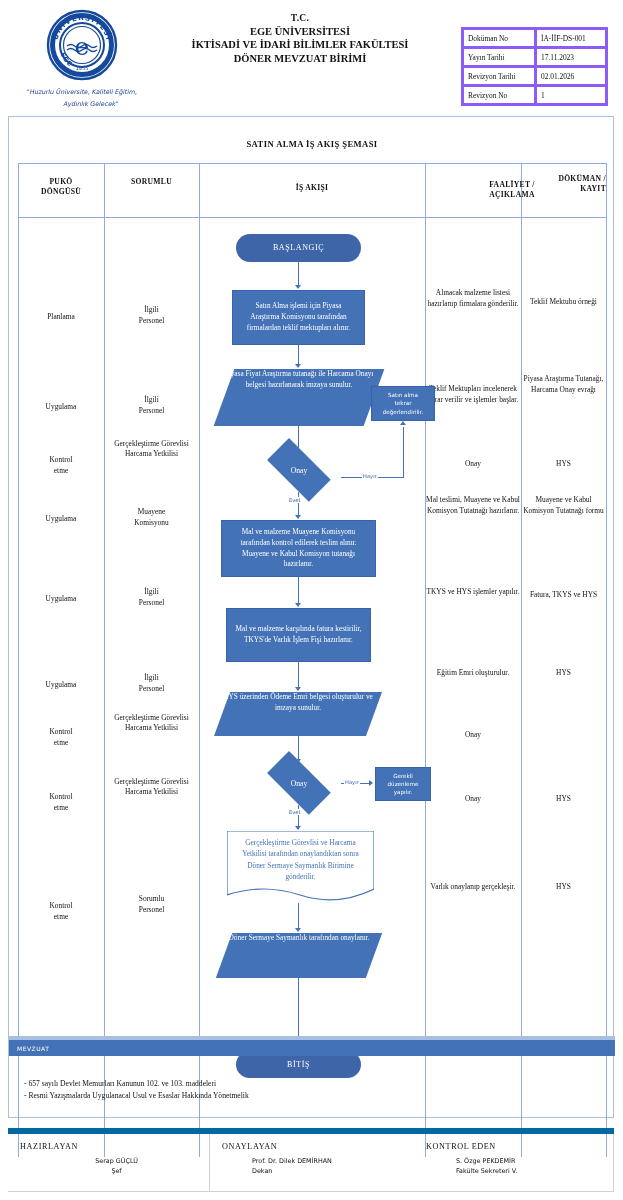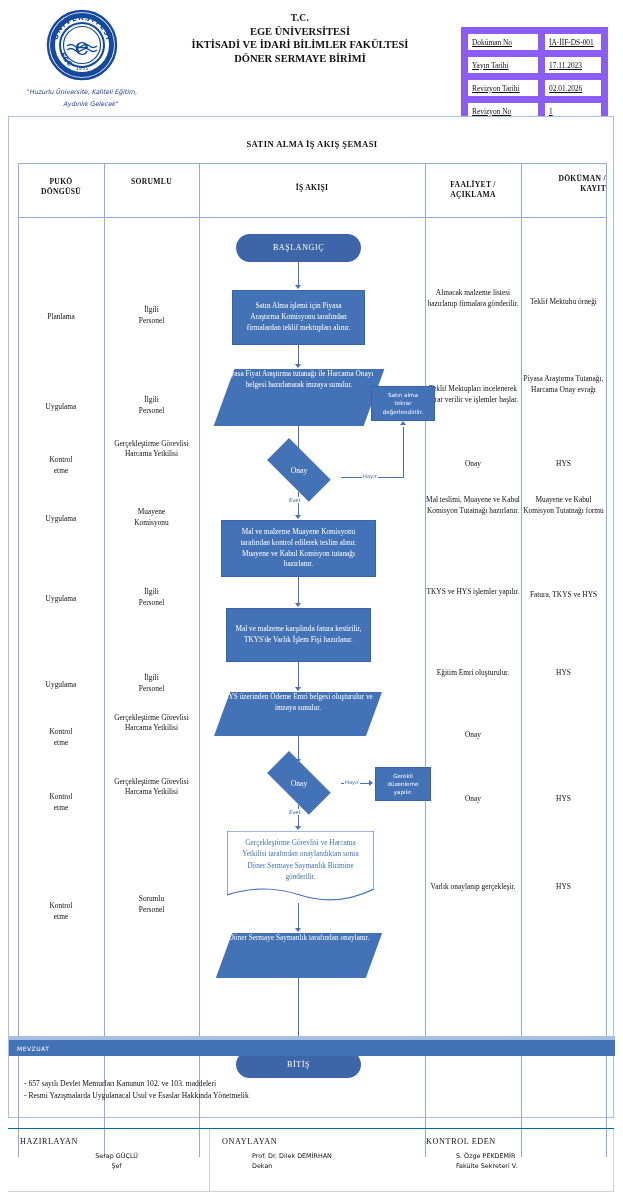--- a/index.html
+++ b/index.html
@@ -23,23 +23,22 @@
   }
   .title-block .t1{font-size:9.5px;letter-spacing:.3px;}
   .title-block .t2{font-size:10.5px;}
   .title-block .t3{font-size:10.5px;}
   .title-block .t4{font-size:10.5px;}
   .meta-table{
     position:absolute;left:461px;top:27px;width:147px;
     border-collapse:collapse;font-size:7.4px;
   }
   .meta-table td{
-    border:7px solid #8b5cf6;padding:2.5px 4px;height:11px;vertical-align:middle;
+    border:3px solid #8b5cf6;padding:2.5px 4px;height:11px;vertical-align:middle;
     white-space:nowrap;
-    text-decoration:underline;
   }
   .meta-table td.k{width:62px;}
   
   .frame{
     position:absolute;left:8px;top:116px;width:606px;height:1002px;
     border:1px solid #a9c0e4;box-sizing:border-box;background:#fff;
   }
   .sheet-title{
     position:absolute;left:0;top:22px;width:606px;text-align:center;
     font-size:8.6px;font-weight:bold;letter-spacing:.4px;
@@ -54,21 +53,21 @@
   .v4{left:416px;}
   .v5{left:512px;}
   .v6{left:597px;}
   .colhead{
     position:absolute;top:60px;text-align:center;font-size:7.6px;
     font-weight:bold;line-height:1.35;letter-spacing:.3px;
   }
   .ch1{left:9px;width:86px;}
   .ch2{left:95px;width:95px;}
   .ch3{left:190px;width:226px;top:66px;}
-  .ch4{left:416px;width:96px;top:63px;}
+  .ch4{left:416px;width:96px;top:63px;padding-left:39px;}
   .ch5{left:512px;width:85px;top:57px;text-align:right;}
   
   .cell{
     position:absolute;text-align:center;font-size:7.4px;line-height:1.45;
   }
   .cell.puko{left:9px;width:86px;}
   .cell.sor{left:95px;width:95px;}
   .cell.faal{left:416px;width:96px;}
   .cell.dok{left:512px;width:85px;}
   
@@ -144,21 +143,21 @@
   .mevzuat-bar-shadow{
     position:absolute;left:9px;top:1036px;width:606px;height:4px;background:#a8bfe2;
   }
   .mevzuat-body{
     position:absolute;left:8px;top:1056px;width:606px;height:62px;
     box-sizing:border-box;padding:22px 0 0 16px;font-size:7.6px;line-height:1.55;
   }
   
   .sig{
     position:absolute;left:8px;top:1128px;width:606px;height:64px;
-    box-sizing:border-box;border-top:1px solid #0369a1;border-bottom:1px solid #d2d2d2;
+    box-sizing:border-box;border-top:6px solid #0369a1;border-bottom:1px solid #d2d2d2;
     display:flex;
   }
   .sig-col{position:relative;box-sizing:border-box;padding:8px 6px 0 12px;}
   .sig-col.c1{width:202px;border-right:1px solid #d2d2d2;}
   .sig-col.c2{width:200px;border-right:1px solid #d2d2d2;}
   .sig-col.c3{width:204px;}
   .sig-role{font-size:8.2px;letter-spacing:.6px;}
   .sig-name{
     font-family:"DejaVu Sans",sans-serif;font-size:6.4px;margin-top:5px;
     padding-left:30px;line-height:1.6;
@@ -194,21 +193,21 @@
     <div class="motto">
       <span>"Huzurlu Üniversite, Kaliteli Eğitim,</span>
       <span class="l2">Aydınlık Gelecek"</span>
     </div>
   </div>
 
   <div class="title-block">
     <div class="t1">T.C.</div>
     <div class="t2">EGE ÜNİVERSİTESİ</div>
     <div class="t3">İKTİSADİ VE İDARİ BİLİMLER FAKÜLTESİ</div>
-    <div class="t4">DÖNER SERMAYE BİRİMİ</div>
+    <div class="t4">DÖNER MEVZUAT BİRİMİ</div>
   </div>
 
   <table class="meta-table">
     <tbody>
         <tr>
       <td class="k">Doküman No</td>
       <td>İA-İİF-DS-001</td>
     </tr>
     <tr>
       <td class="k">Yayın Tarihi</td>

